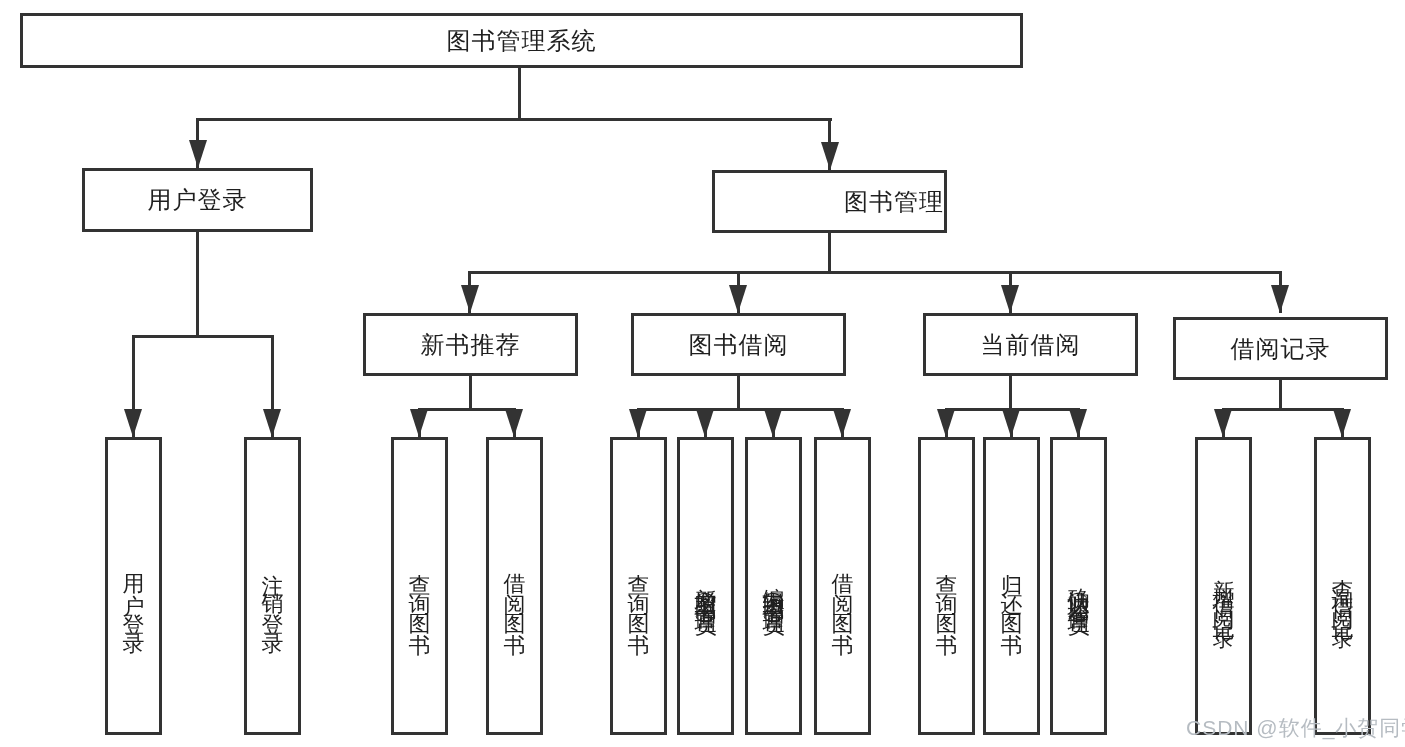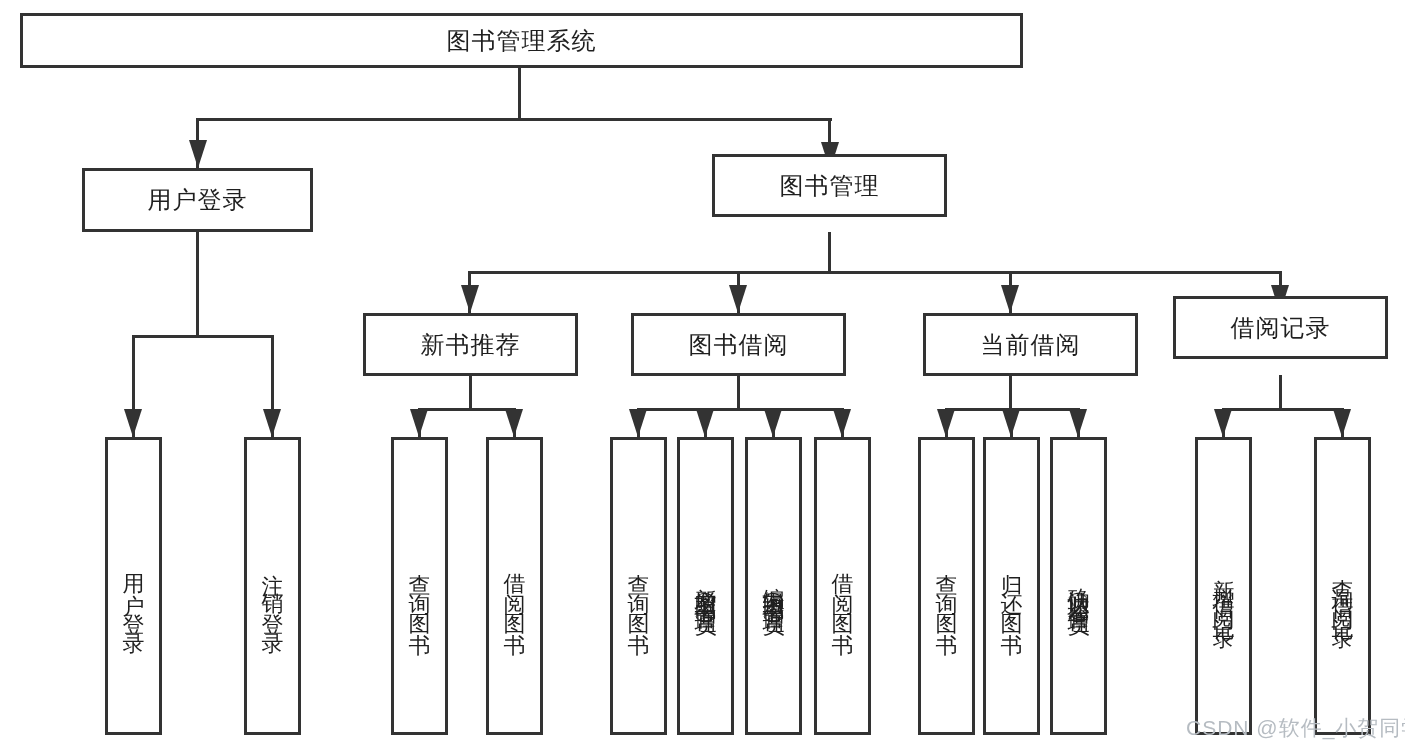--- a/index.html
+++ b/index.html
@@ -68,21 +68,21 @@
   <div class="vline" style="left:518px;top:68px;height:53px;"></div>
   <div class="hline" style="left:197px;top:118px;width:635px;"></div>
   <div class="vline" style="left:196px;top:118px;height:50px;"></div>
   <div class="arrowhead" style="left:189px;top:140px;"></div>
   <div class="vline" style="left:828px;top:118px;height:52px;"></div>
   <div class="arrowhead" style="left:821px;top:142px;"></div>
 
   <div class="node" style="left:82px;top:168px;width:231px;height:64px;">
     <span>用户登录</span>
   </div>
-  <div class="node" style="left:712px;top:154px;width:235px;height:63px;">
+  <div class="node" style="left:712px;top:170px;width:235px;height:63px;justify-content:flex-end;">
     <span>图书管理</span>
   </div>
 
   <div class="vline" style="left:196px;top:231px;height:107px;"></div>
   <div class="hline" style="left:132px;top:335px;width:142px;"></div>
   <div class="vline" style="left:132px;top:335px;height:102px;"></div>
   <div class="arrowhead" style="left:124px;top:409px;"></div>
   <div class="vline" style="left:271px;top:335px;height:102px;"></div>
   <div class="arrowhead" style="left:263px;top:409px;"></div>
 
@@ -99,21 +99,21 @@
 
   <div class="node" style="left:363px;top:313px;width:215px;height:63px;">
     <span>新书推荐</span>
   </div>
   <div class="node" style="left:631px;top:313px;width:215px;height:63px;">
     <span>图书借阅</span>
   </div>
   <div class="node" style="left:903px;top:313px;width:215px;height:63px;margin-left:20px;">
     <span>当前借阅</span>
   </div>
-  <div class="node" style="left:1173px;top:296px;width:215px;height:63px;">
+  <div class="node" style="left:1173px;top:317px;width:215px;height:63px;">
     <span>借阅记录</span>
   </div>
 
   <div class="vline" style="left:469px;top:375px;height:35px;"></div>
   <div class="vline" style="left:737px;top:375px;height:35px;"></div>
   <div class="vline" style="left:1009px;top:375px;height:35px;"></div>
   <div class="vline" style="left:1279px;top:375px;height:35px;"></div>
 
   <div class="hline" style="left:418px;top:408px;width:98px;"></div>
   <div class="hline" style="left:637px;top:408px;width:207px;"></div>

